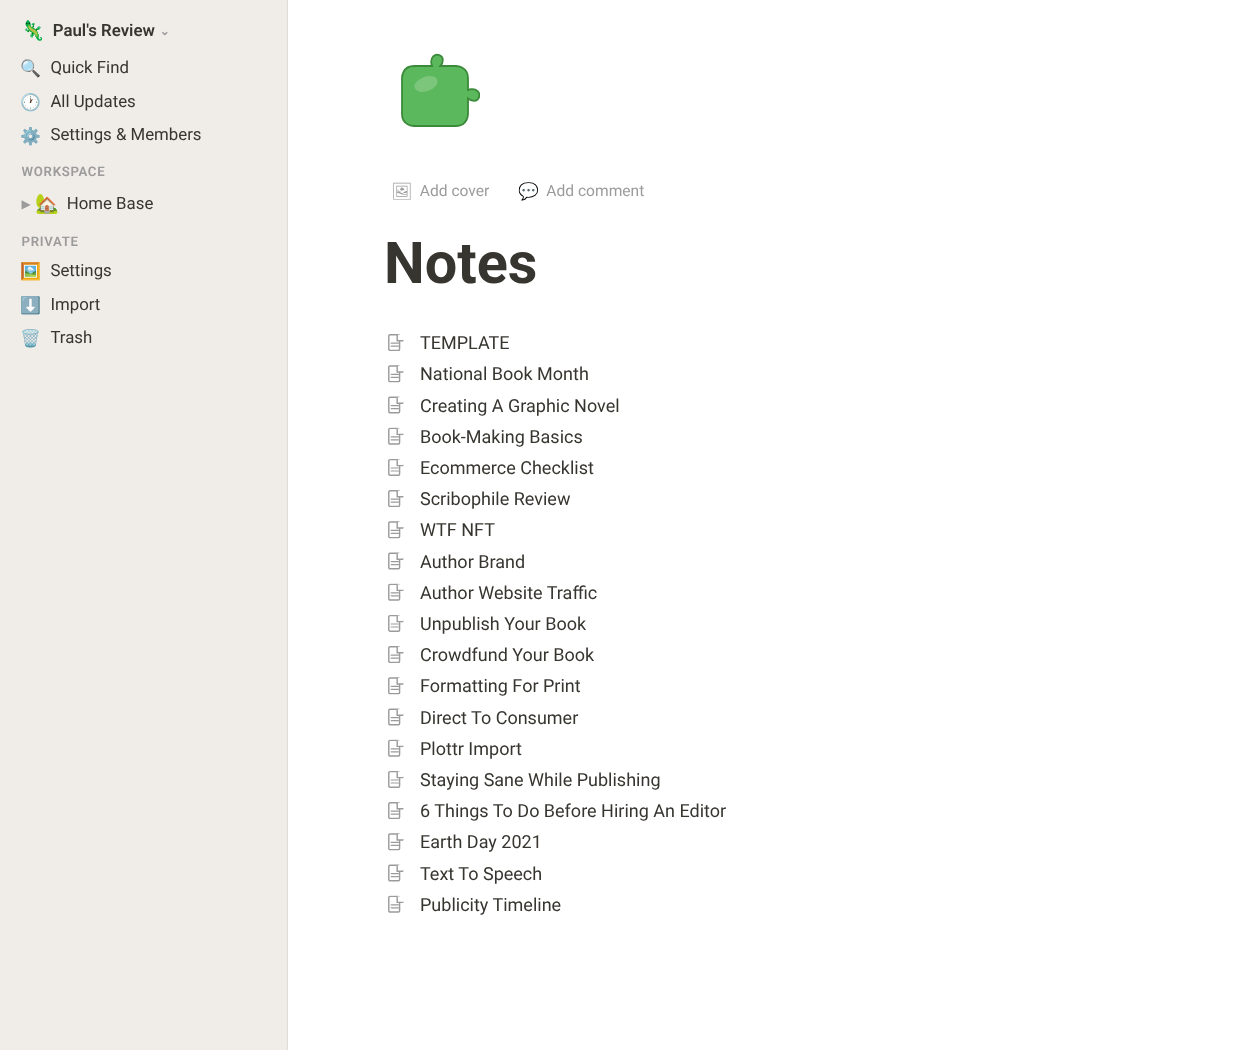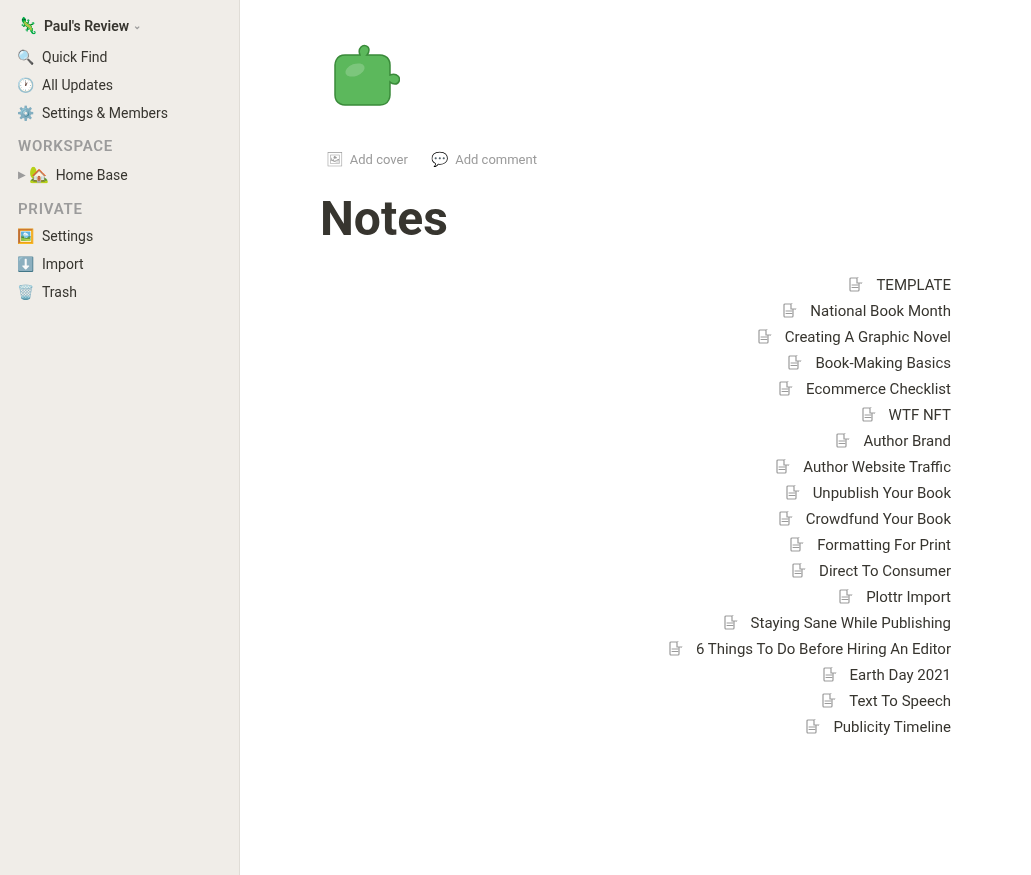--- a/index.html
+++ b/index.html
@@ -57,21 +57,21 @@
       width: 16px;
       height: 16px;
       display: flex;
       align-items: center;
       justify-content: center;
       color: #6b6b6b;
       font-size: 14px;
     }
 
     .section-label {
-      font-size: 15px;
+      font-size: 11px;
       font-weight: 600;
       color: #9b9b9b;
       text-transform: uppercase;
       letter-spacing: 0.05em;
       padding: 10px 18px 4px;
     }
 
     .workspace-item {
       display: flex;
       align-items: center;
@@ -133,21 +133,20 @@
       padding: 0;
     }
     .notes-list li {
       display: flex;
       align-items: center;
       padding: 4px 0;
       font-size: 16px;
       color: #37352f;
       cursor: pointer;
       border-radius: 4px;
-      justify-content: flex-end;
     }
     .notes-list li .doc-icon {
       margin-right: 10px;
       color: #9b9b9b;
       font-size: 14px;
       flex-shrink: 0;
       width: 20px;
       display: flex;
       align-items: center;
       justify-content: center;
@@ -317,20 +316,33 @@
         <span class="doc-icon">
           <svg width="14" height="16" viewBox="0 0 14 16" fill="none" xmlns="http://www.w3.org/2000/svg">
       <rect x="1" y="1" width="9" height="13" rx="1" stroke="#9b9b9b" stroke-width="1.2" fill="none"></rect>
       <path d="M8 1 L13 6" stroke="#9b9b9b" stroke-width="1.2"></path>
       <rect x="8" y="1" width="5" height="5" rx="0" stroke="none" fill="white"></rect>
       <path d="M8 1 L8 6 L13 6" stroke="#9b9b9b" stroke-width="1.2" fill="none"></path>
       <line x1="3" y1="8" x2="9" y2="8" stroke="#9b9b9b" stroke-width="1" stroke-linecap="round"></line>
       <line x1="3" y1="10.5" x2="9" y2="10.5" stroke="#9b9b9b" stroke-width="1" stroke-linecap="round"></line>
     </svg>
         </span>
+        <span>Scribophile Review</span>
+      </li>
+      <li>
+        <span class="doc-icon">
+          <svg width="14" height="16" viewBox="0 0 14 16" fill="none" xmlns="http://www.w3.org/2000/svg">
+      <rect x="1" y="1" width="9" height="13" rx="1" stroke="#9b9b9b" stroke-width="1.2" fill="none"></rect>
+      <path d="M8 1 L13 6" stroke="#9b9b9b" stroke-width="1.2"></path>
+      <rect x="8" y="1" width="5" height="5" rx="0" stroke="none" fill="white"></rect>
+      <path d="M8 1 L8 6 L13 6" stroke="#9b9b9b" stroke-width="1.2" fill="none"></path>
+      <line x1="3" y1="8" x2="9" y2="8" stroke="#9b9b9b" stroke-width="1" stroke-linecap="round"></line>
+      <line x1="3" y1="10.5" x2="9" y2="10.5" stroke="#9b9b9b" stroke-width="1" stroke-linecap="round"></line>
+    </svg>
+        </span>
         <span>WTF NFT</span>
       </li>
       <li>
         <span class="doc-icon">
           <svg width="14" height="16" viewBox="0 0 14 16" fill="none" xmlns="http://www.w3.org/2000/svg">
       <rect x="1" y="1" width="9" height="13" rx="1" stroke="#9b9b9b" stroke-width="1.2" fill="none"></rect>
       <path d="M8 1 L13 6" stroke="#9b9b9b" stroke-width="1.2"></path>
       <rect x="8" y="1" width="5" height="5" rx="0" stroke="none" fill="white"></rect>
       <path d="M8 1 L8 6 L13 6" stroke="#9b9b9b" stroke-width="1.2" fill="none"></path>
       <line x1="3" y1="8" x2="9" y2="8" stroke="#9b9b9b" stroke-width="1" stroke-linecap="round"></line>

